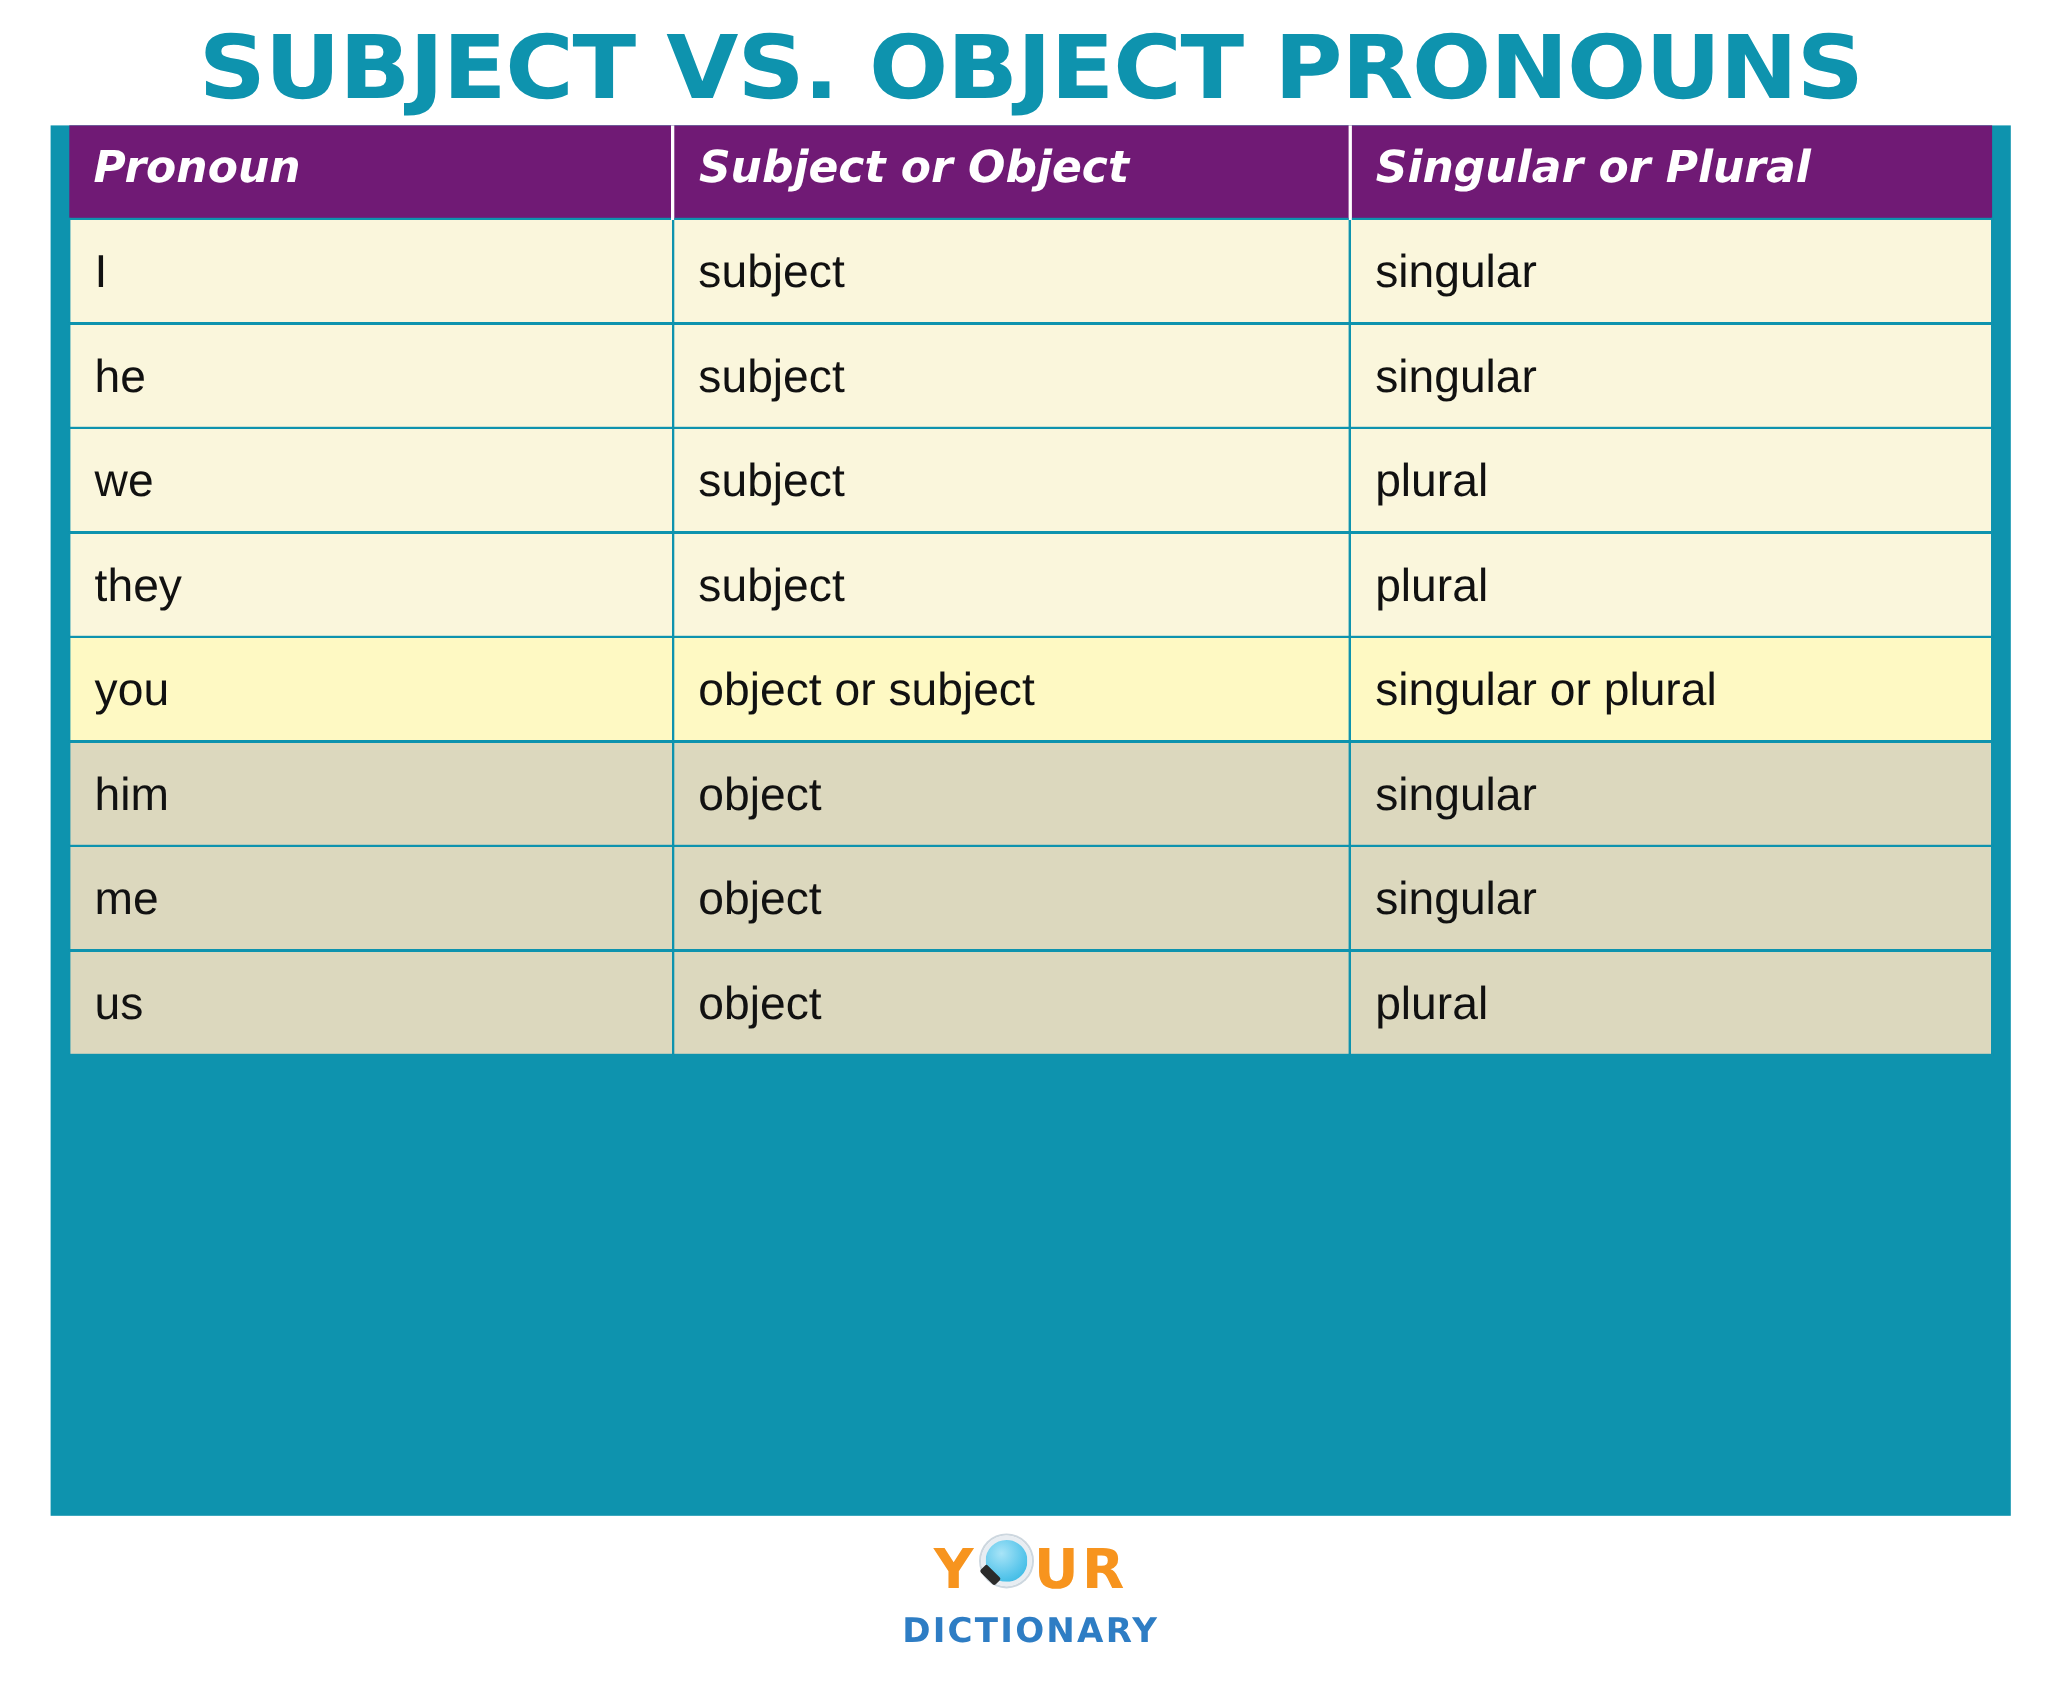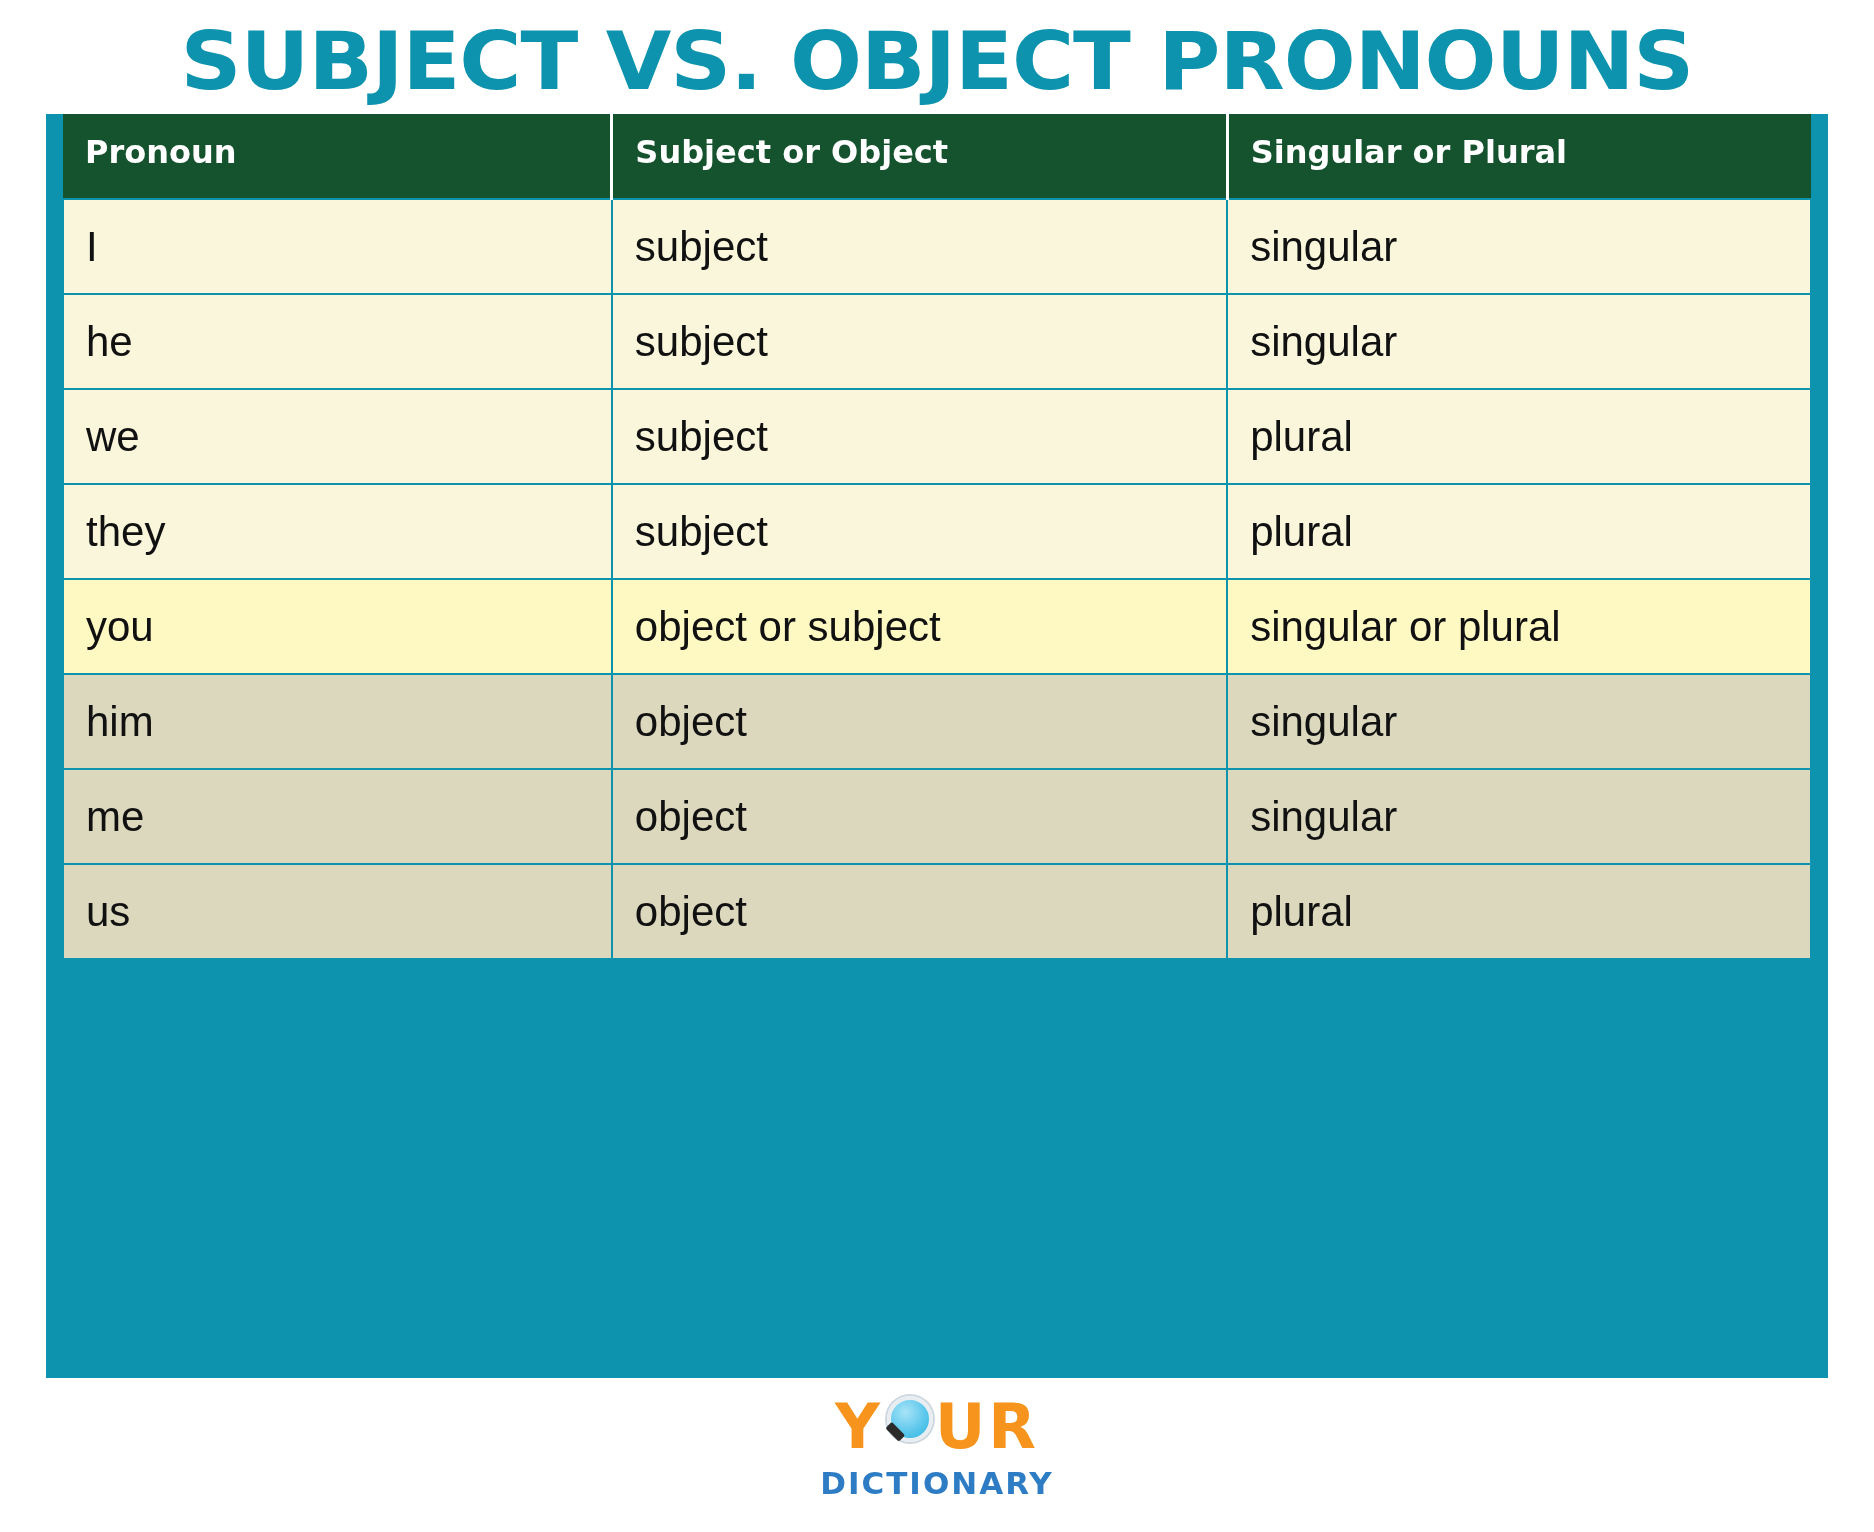--- a/index.html
+++ b/index.html
@@ -56,34 +56,35 @@
     border-collapse: collapse;
     table-layout: fixed;
   }
 
   .table col.c1 { width: 31.4%; }
   .table col.c2 { width: 35.2%; }
   .table col.c3 { width: 33.4%; }
 
   
   .table thead th {
-    background: #14532d;
+    background: #701a75;
     color: #ffffff;
     font-family: "DejaVu Sans", sans-serif;
-    font-size: 32px;
+    font-size: 40px;
     line-height: 44px;
     font-weight: bold;
     text-align: left;
     padding: 16px 0 24px 22px;
     border: 0;
     border-right: 3px solid #ffffff;
     height: 80px;
     vertical-align: middle;
     box-sizing: border-box;
     white-space: nowrap;
+    font-style: italic;
   }
   .table thead th:last-child { border-right: 0; }
 
   
   .table tbody td {
     font-family: "Liberation Sans", sans-serif;
     font-size: 42px;
     line-height: 46px;
     color: #111111;
     padding: 0 0 0 22px;
@@ -107,21 +108,21 @@
     width: 1874px;
     text-align: center;
   }
   .logo-inner {
     display: inline-block;
     position: relative;
     text-align: center;
   }
   .logo-word {
     font-family: "DejaVu Sans", sans-serif;
-    font-size: 62px;
+    font-size: 50px;
     line-height: 58px;
     font-weight: bold;
     color: #f7941e;
     letter-spacing: 3px;
     position: relative;
     height: 62px;
   }
   .logo-word .y,
   .logo-word .ur {
     display: inline-block;

